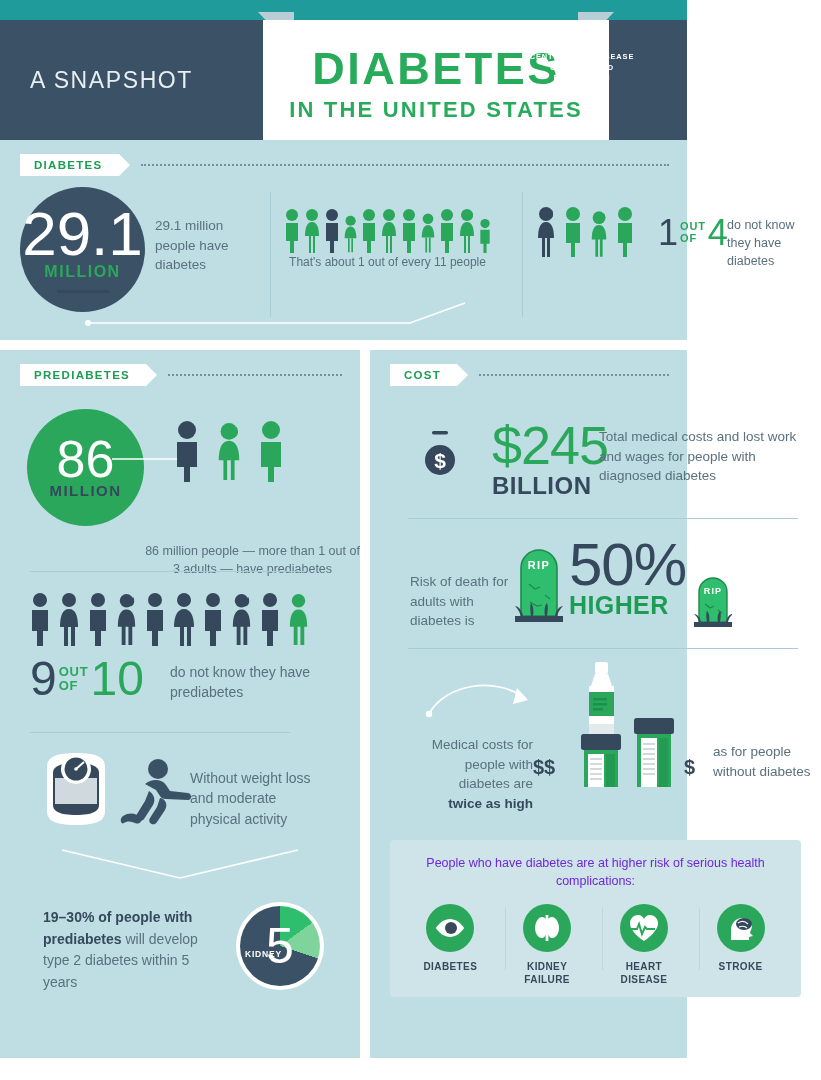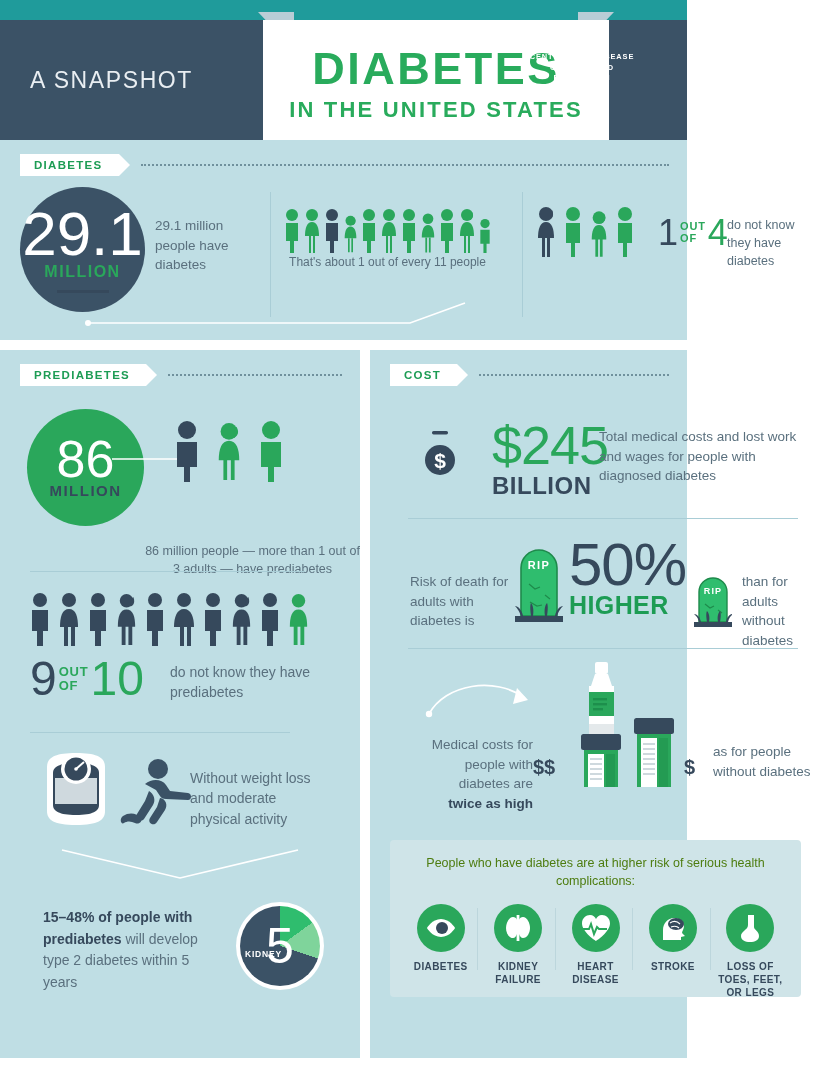--- a/index.html
+++ b/index.html
@@ -45,21 +45,21 @@
 
   
   .outof{display:flex;align-items:center;}
   .outof .n{font-size:42px;font-weight:300;line-height:1;}
   .outof .mid{font-size:12.5px;font-weight:bold;line-height:1.05;letter-spacing:.8px;text-align:left;margin:0 2px;}
 
   hr.sep{border:none;border-top:1px solid #a9cdd6;margin:0;}
 
   
   .comp{background:#cfe4e8;border-radius:4px;}
-  .comp-head{color:#4d7c0f;font-size:12.5px;text-align:center;line-height:1.45;padding-top:14px;}
+  .comp-head{color:#6d28d9;font-size:12.5px;text-align:center;line-height:1.45;padding-top:14px;}
   .comp-row{display:flex;justify-content:space-around;align-items:flex-start;padding:14px 12px 16px;}
   .comp-item{display:flex;flex-direction:column;align-items:center;width:80px;position:relative;}
   .comp-item+.comp-item:before{content:"";position:absolute;left:-2px;top:4px;width:1px;height:62px;background:#bcd6dc;}
   .comp-ic{width:48px;height:48px;border-radius:50%;background:#2aa75b;display:flex;align-items:center;justify-content:center;}
   .comp-lbl{margin-top:8px;color:#36495c;font-size:10px;font-weight:bold;letter-spacing:.4px;text-align:center;line-height:1.3;}
 
   
   .bottle-grp{position:relative;}
 </style>
 </head>
@@ -324,21 +324,21 @@
           <path d="M5 58c6-4 14-3 18 2 2 3-2 7-6 5-4-2-8-2-11 0-3 2-5-4-1-7z" fill="#3b5266"></path>
         </svg>
       </div>
       <div class="body-text" style="position:absolute;left:190px;top:418px;width:135px;font-size:14px;">Without weight loss and moderate physical activity</div>
 
       <svg style="position:absolute;left:60px;top:498px;" width="240" height="36">
         <path d="M2 2 L120 30 L238 2" stroke="#ffffff" stroke-width="1.7" fill="none"></path>
       </svg>
 
       <div style="position:absolute;left:43px;top:557px;width:180px;font-size:14px;line-height:1.55;color:#5a707e;">
-        <span style="font-weight:bold;color:#36495c;">15–48% of people with prediabetes</span><span> will develop type 2 diabetes within 5 years</span>
+        <span style="font-weight:bold;color:#36495c;">19–30% of people with prediabetes</span><span> will develop type 2 diabetes within 5 years</span>
       </div>
 
       <div style="position:absolute;left:235px;top:922px;"></div>
       <div style="position:absolute;left:236px;top:552px;width:88px;height:88px;border-radius:50%;background:#fff;">
         <div style="position:absolute;left:4px;top:4px;width:80px;height:80px;border-radius:50%;
                     background:conic-gradient(#2fbd6e 0deg 54deg,#7fd49b 54deg 108deg,#3b5266 108deg 360deg);"></div>
         <div style="position:absolute;inset:0;display:flex;align-items:center;justify-content:center;">
           <span style="color:#fff;font-size:50px;font-weight:300;line-height:1;">5</span>
         </div>
         <div style="position:absolute;left:9px;top:47px;color:#fff;font-size:8.5px;font-weight:bold;letter-spacing:.8px;">KIDNEY</div>
@@ -390,21 +390,20 @@
         <svg width="38" height="58" viewBox="0 0 38 58">
           <path d="M5 22a14 14 0 0128 0v30H5z" fill="#2fbd6e"></path>
           <path d="M5 22a14 14 0 0128 0v30H5z" fill="none" stroke="#1e8a4b" stroke-width="1.4"></path>
           <text x="19" y="24" font-size="9" font-weight="bold" fill="#ffffff" text-anchor="middle" letter-spacing="1.1" font-family="Liberation Sans, sans-serif">RIP</text>
           <path d="M11 34l5 4 4-2M24 40l4 3" stroke="#1e8a4b" stroke-width="1.1" fill="none"></path>
           <path d="M0 52h38v5H0z" fill="#36495c"></path>
           <path d="M5 52c-1-5-4-7-5-8 3 0 6 3 7 8zM13 52c-1-6-1-9 0-11 2 2 3 6 2 11zM26 52c1-6 1-9 0-11-2 2-3 6-2 11zM34 52c1-5 4-7 5-8-3 0-6 3-7 8z" fill="#36495c"></path>
         </svg>
       </div>
 
-      <div class="body-text" style="position:absolute;left:372px;top:222px;width:80px;font-size:13.5px;">than for adults without diabetes</div>
 
       <hr class="sep" style="position:absolute;left:38px;top:298px;width:390px;">
 
       <svg style="position:absolute;left:55px;top:320px;" width="125" height="60">
         <path d="M4 44 C20 14 70 6 100 28" stroke="#ffffff" stroke-width="1.7" fill="none"></path>
         <path d="M92 18 L103 30 L88 34 Z" fill="#ffffff"></path>
         <circle cx="4" cy="44" r="3.2" fill="#ffffff"></circle>
       </svg>
 
       <div class="body-text" style="position:absolute;left:45px;top:385px;width:118px;font-size:13.5px;text-align:right;">
@@ -506,28 +505,20 @@
             <div class="comp-ic">
               <svg width="32" height="30" viewBox="0 0 32 30">
                   <path d="M6 27V17c0-7 5-12 11-12 6 0 10 4 10 8 0 3-2 5-2 7l3 3-4 1v3z" fill="#ffffff"></path>
                   <ellipse cx="19" cy="11" rx="8" ry="6" fill="#36495c"></ellipse>
                   <path d="M13 10c3-2 7-2 10 1M14 14c3-1 6-1 8 1" stroke="#ffffff" stroke-width="1.1" fill="none"></path>
                 </svg>
             </div>
             <div class="comp-lbl">STROKE</div>
           </div>
 
-          <div class="comp-item">
-            <div class="comp-ic">
-              <svg width="26" height="30" viewBox="0 0 26 30">
-                  <path d="M11 2h6v12c0 3 5 4 5 9 0 4-4 6-9 6s-9-2-9-6c0-5 7-6 7-11z" fill="#ffffff"></path>
-                </svg>
-            </div>
-            <div class="comp-lbl">LOSS OF TOES, FEET, OR LEGS</div>
-          </div>
 
         </div>
       </div>
     </div>
   </div>
 
   <div style="height:32px;background:#fff;"></div>
 </div>
 
 </body></html>

